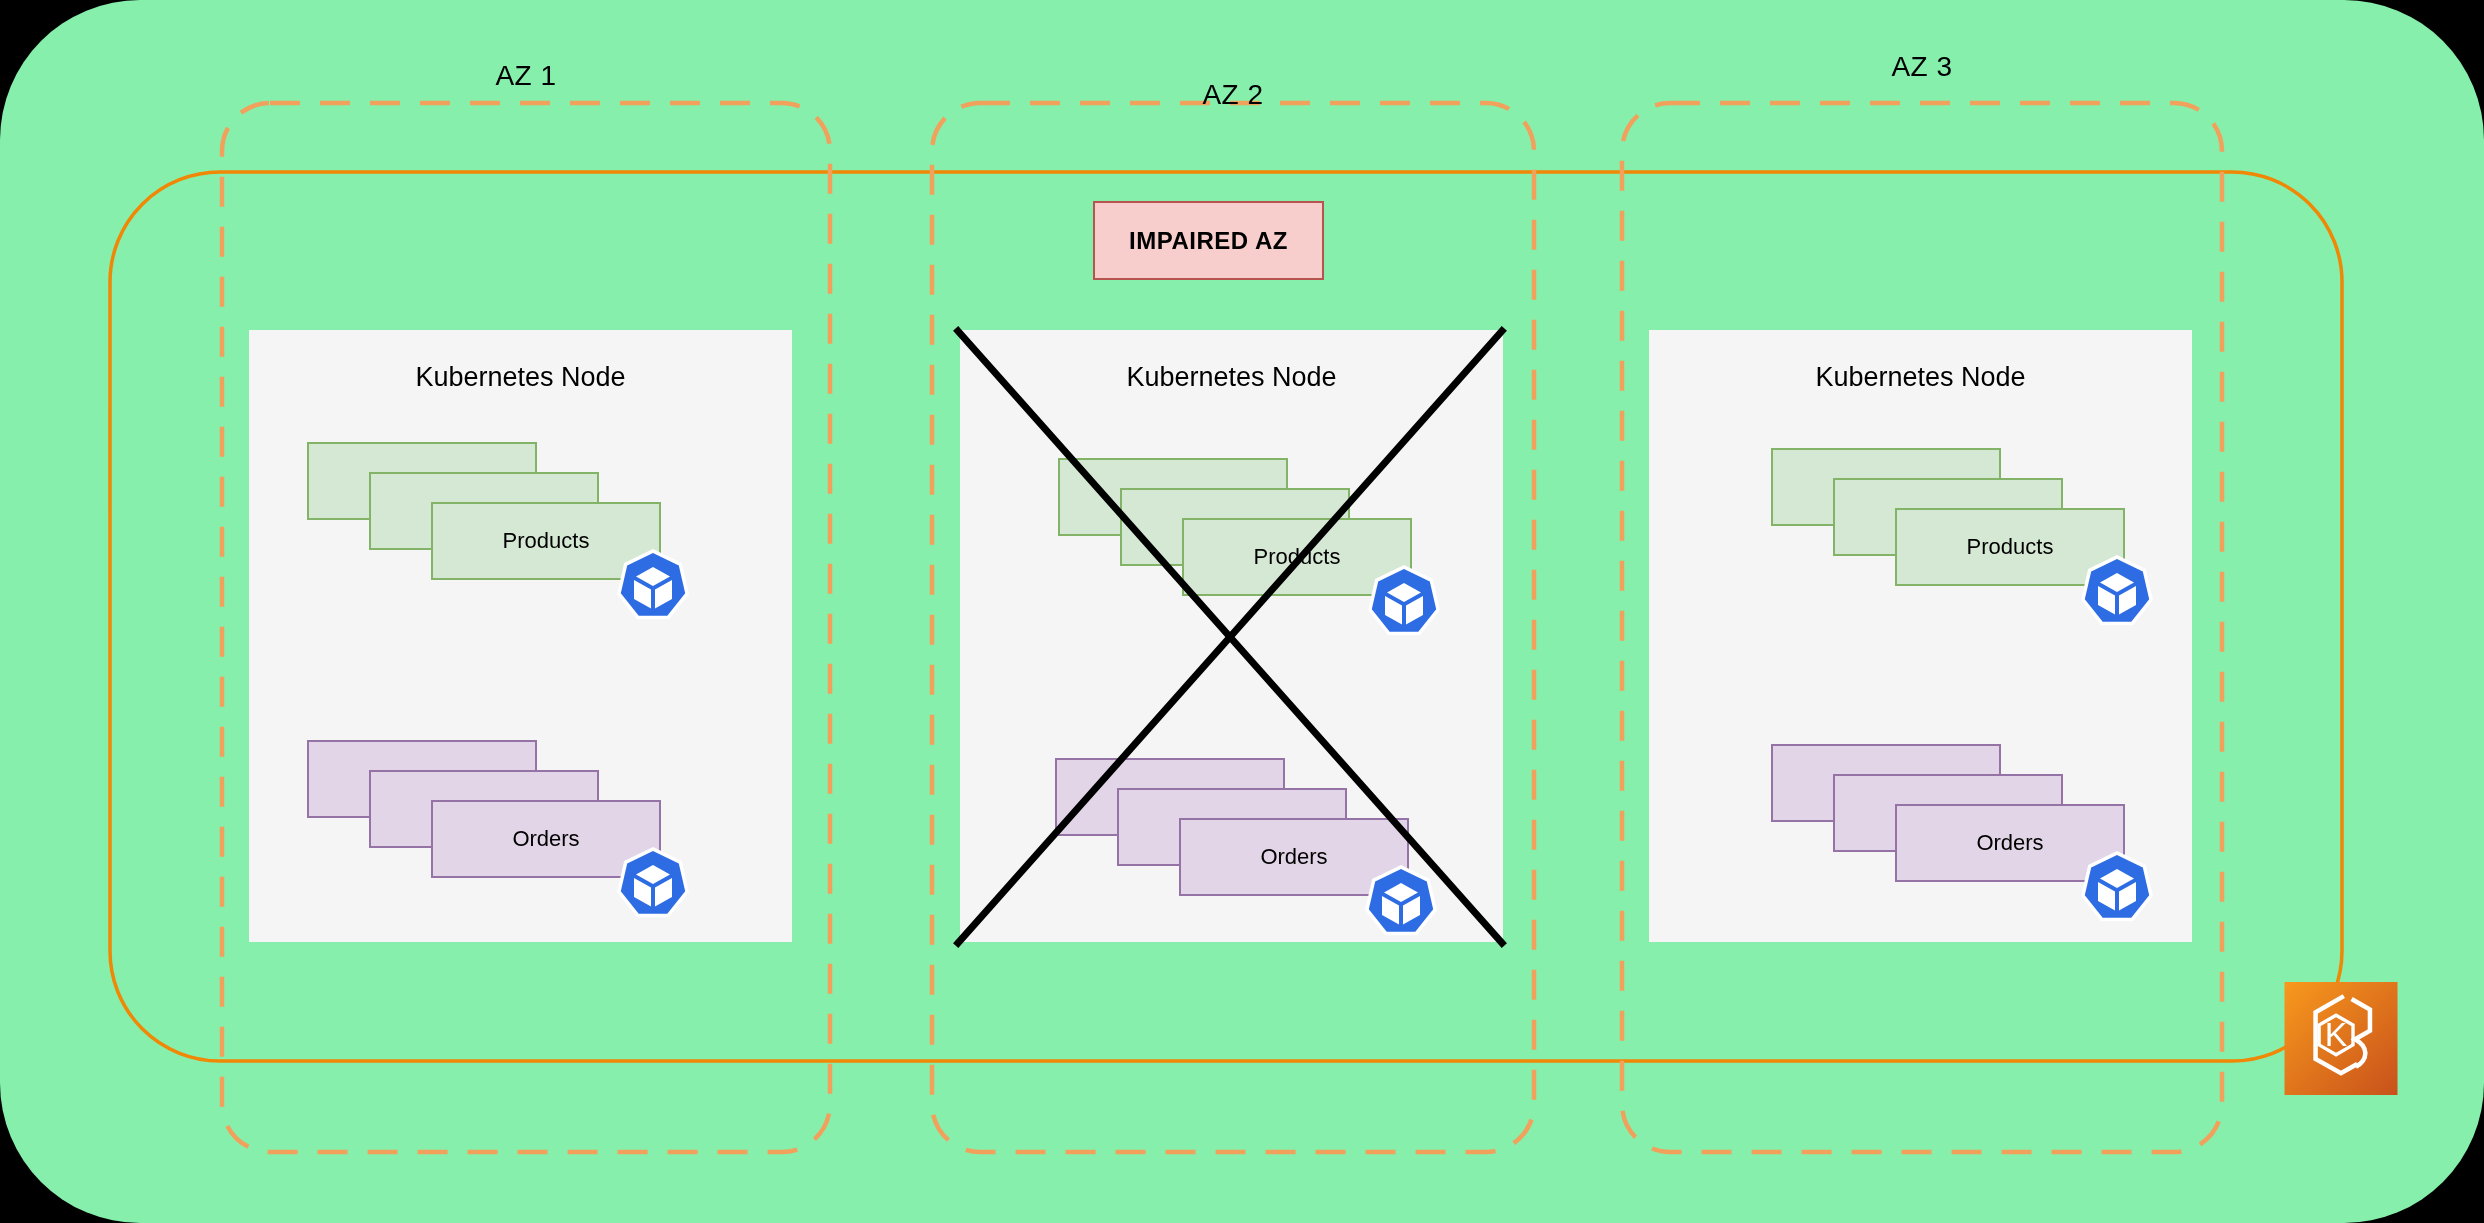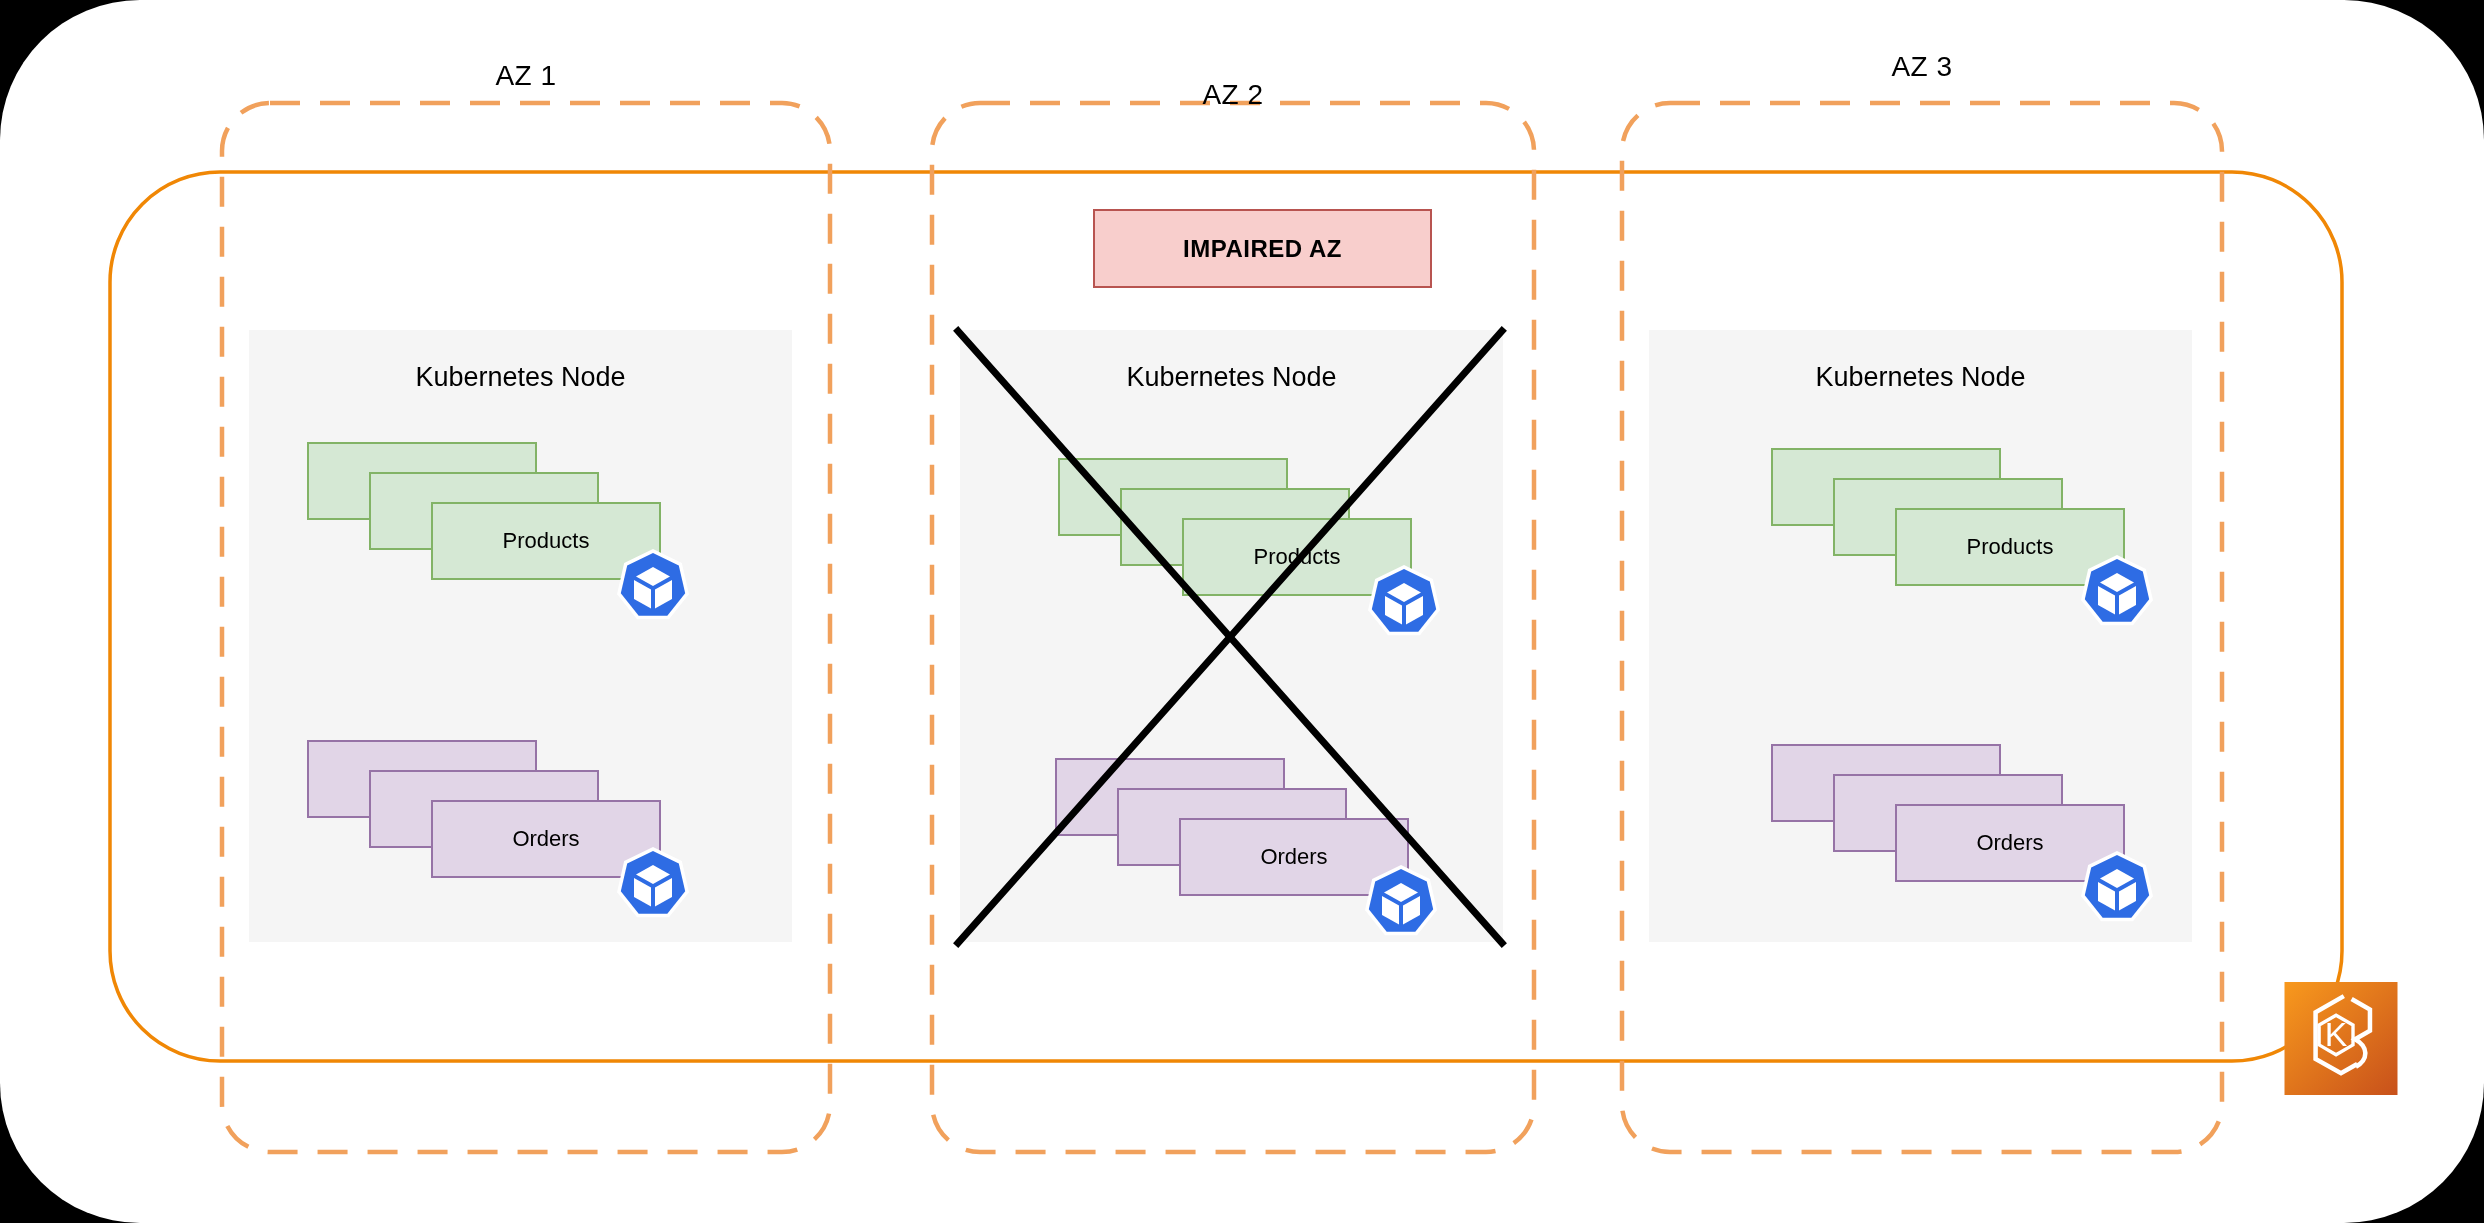--- a/index.html
+++ b/index.html
@@ -4,21 +4,21 @@
 <style>
   html, body {
     margin: 0; padding: 0;
     background: #000;
     width: 2484px; height: 1223px;
     font-family: "Liberation Sans", sans-serif;
   }
   .canvas {
     position: relative;
     width: 2484px; height: 1223px;
-    background: #ffffff;
+    background: #86efac;
     border-radius: 140px;
     overflow: hidden;
   }
   svg.full-overlay {
     position: absolute; left: 0; top: 0;
     width: 2484px; height: 1223px;
     pointer-events: none;
   }
   .cluster-rect {
     fill: none;
@@ -39,28 +39,27 @@
   .az-label {
     position: absolute;
     text-align: center;
     font-size: 28px;
     color: #000;
     letter-spacing: 0.5px;
   }
   .impaired-badge {
     position: absolute;
     left: 1093px; top: 201px;
-    width: 339px; height: 79px;
+    width: 231px; height: 79px;
     background: var(--badge_bg);
     border: 2px solid var(--badge_border);
     box-sizing: border-box;
     display: flex; align-items: center; justify-content: center;
     font-size: 24px; font-weight: bold; color: #000;
     letter-spacing: 0.5px;
-    margin-top: 8px;
   }
   .k8s-node {
     position: absolute;
     top: 330px;
     width: 543px; height: 612px;
     background: var(--node_bg);
   }
   .node-title {
     position: absolute;
     left: 0; top: 32px; width: 100%;

